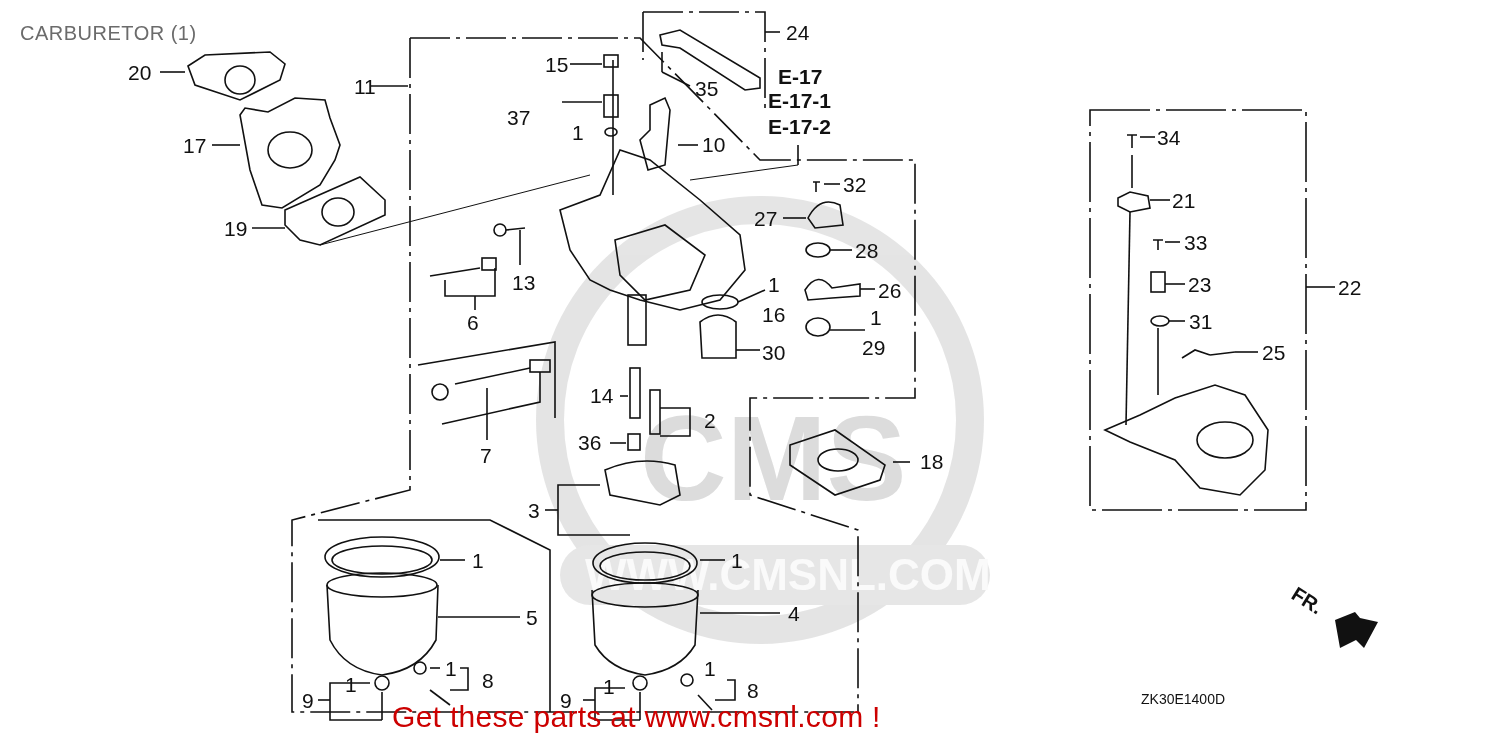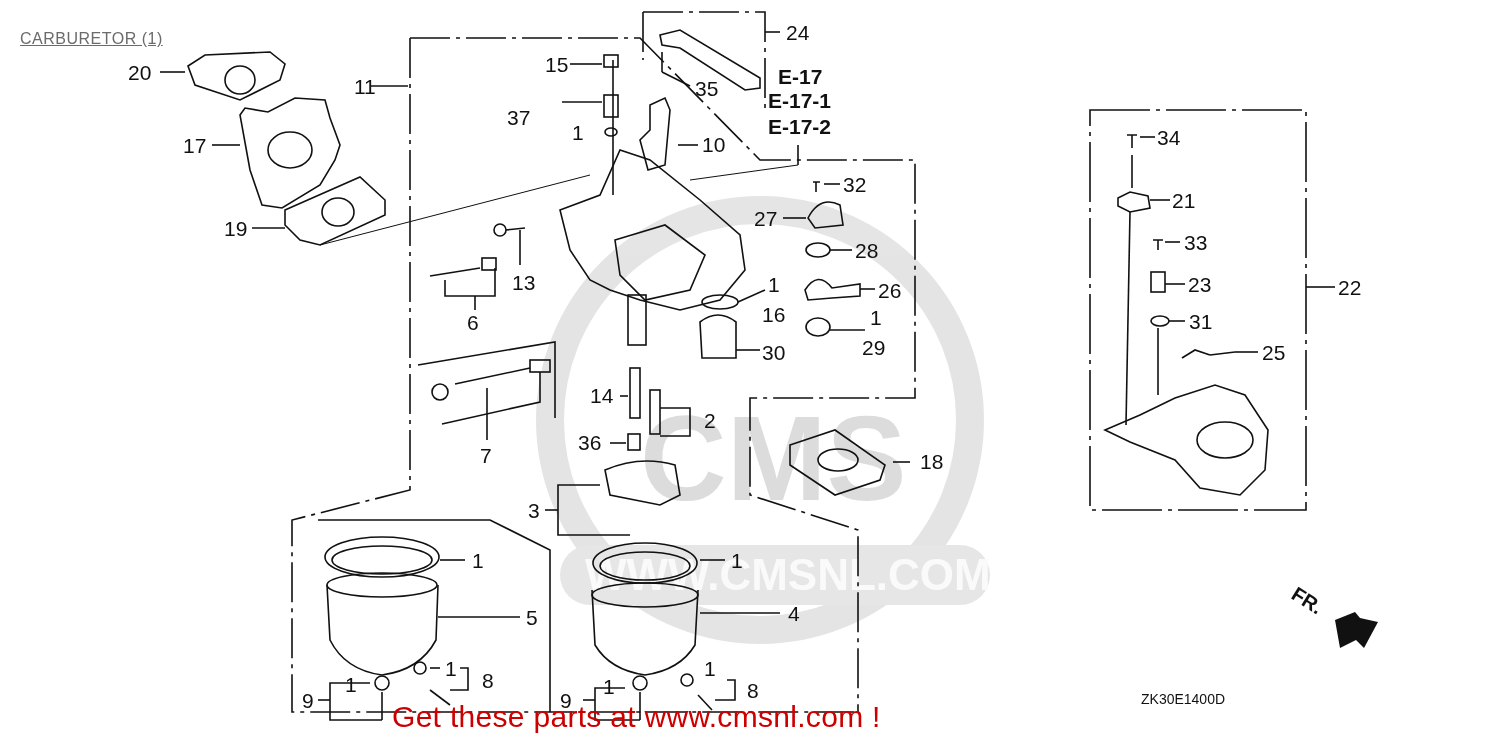--- a/index.html
+++ b/index.html
@@ -1,17 +1,17 @@
 <!DOCTYPE html>
 <html><head>
 <meta charset="utf-8">
 <style>
   html, body { margin:0; padding:0; background:#ffffff; }
   body { width:1500px; height:749px; position:relative; overflow:hidden; font-family:"Liberation Sans", sans-serif; }
-  .title { position:absolute; left:20px; top:30px; font-size:16px; color:#6b6b6b; letter-spacing:0.5px;text-decoration:underline; }
+  .title { position:absolute; left:20px; top:22px; font-size:20px; color:#6b6b6b; letter-spacing:0.5px; }
   svg.diagram { position:absolute; left:0; top:0; }
   .lbl { font-family:"Liberation Sans", sans-serif; font-size:21px; fill:#111; }
   .lbl-bold { font-family:"Liberation Sans", sans-serif; font-size:21px; font-weight:bold; fill:#111; }
   .code { font-family:"Liberation Sans", sans-serif; font-size:14px; fill:#111; }
   .wm { font-family:"Liberation Sans", sans-serif; font-weight:bold; fill:#d9d9d9; }
   .promo { position:absolute; left:392px; top:700px; font-size:30px; color:#cc0000; white-space:nowrap; letter-spacing:0.3px; }
 </style>
 </head>
 <body>
 

